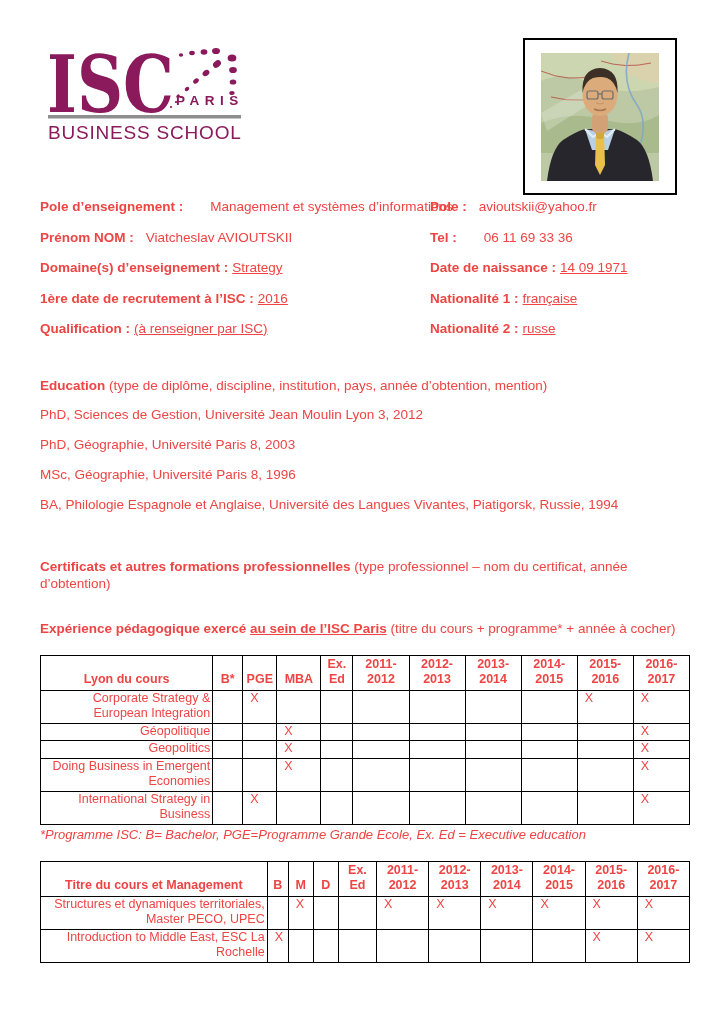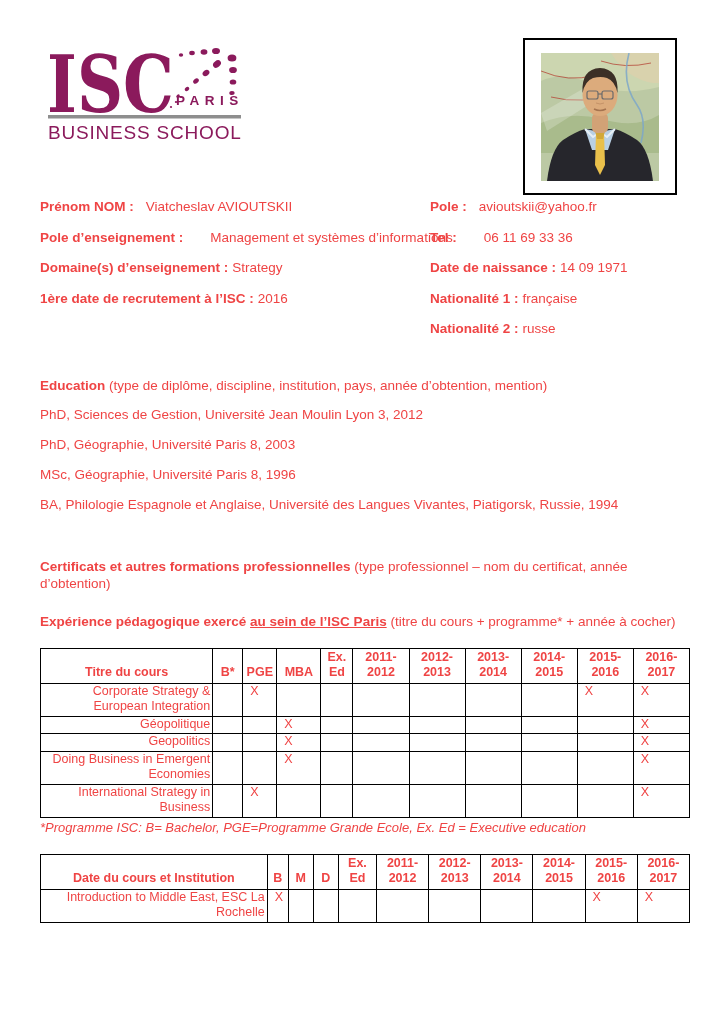--- a/index.html
+++ b/index.html
@@ -9,31 +9,31 @@
   .logo-box{position:absolute;left:47px;top:44px;width:196px;height:102px;}
   .photo-frame{position:absolute;left:523px;top:38px;width:150px;height:153px;
                border:2px solid #000;background:#fff;display:flex;align-items:center;justify-content:center;}
   
   .content{position:absolute;left:40px;top:198px;width:648px;}
   .info-row{display:flex;}
   .info-col-left{width:390px;}
   .info-col-right{flex:1;}
   .info-line{height:30.5px;font-size:13.5px;line-height:17px;white-space:nowrap;}
   .lbl{font-weight:bold;}
-  .gap-sm{margin-left:4px;}
+  .gap-sm{margin-left:4px;text-decoration:underline;}
   .gap-md{margin-left:12px;}
   .gap-lg{margin-left:27px;}
   .section{font-size:13.5px;line-height:17px;}
   .b{font-weight:bold;}
   .u{font-weight:bold;text-decoration:underline;}
   .edu-block{margin-top:26px;}
   .edu-heading{height:30px;}
   .edu-line{height:30px;font-size:13.5px;}
   .cert-heading{margin-top:31px;height:30px;}
-  .exp1-heading{margin-top:25px;height:26px;}
+  .exp1-heading{margin-top:32px;height:26px;}
   .exp2-heading{margin-top:13px;height:26px;}
   
   table.grid{border-collapse:collapse;width:650px;table-layout:fixed;}
   table.grid th,table.grid td{border:1px solid #000;font-size:12.5px;line-height:15.5px;}
   table.grid th{font-weight:bold;vertical-align:bottom;white-space:pre-line;padding:1px 0 2px;}
   table.grid td.title-col{text-align:right;padding:0 2px 1px 4px;}
   table.grid td.mark{text-align:left;padding:0 0 1px 7px;vertical-align:top;}
   #table1 col.c0{width:172px;} #table1 col.c1{width:30px;} #table1 col.c2{width:34px;}
   #table1 col.c3{width:44px;}  #table1 col.c4{width:32px;}
   #table1 col.cy{width:56px;}
@@ -109,24 +109,25 @@
 
       <path d="M53 56 Q59 59 65 56" stroke="#a57450" stroke-width="1.4" fill="none"></path>
       <path d="M55 50 Q59 52 63 50" stroke="#c59268" stroke-width="1" fill="none"></path>
     </svg>
   </div>
 
   <div class="content">
 
     <div class="info-row">
       <div class="info-col-left">
+          <div class="info-line"><span class="lbl">Pole d’enseignement :</span><span class="val gap-lg">Management et systèmes d’informations</span></div>
           <div class="info-line"><span class="lbl">Prénom NOM :</span><span class="val gap-md">Viatcheslav AVIOUTSKII</span></div>
-          <div class="info-line"><span class="lbl">Pole d’enseignement :</span><span class="val gap-lg">Management et systèmes d’informations</span></div>
           <div class="info-line"><span class="lbl">Domaine(s) d’enseignement :</span><span class="val gap-sm">Strategy</span></div>
           <div class="info-line"><span class="lbl">1ère date de recrutement à l’ISC :</span><span class="val gap-sm">2016</span></div>
+          <div class="info-line"><span class="lbl">Qualification :</span><span class="val gap-sm">(à renseigner par ISC)</span></div>
         </div>
       <div class="info-col-right">
           <div class="info-line"><span class="lbl">Pole :</span><span class="val gap-md">avioutskii@yahoo.fr</span></div>
           <div class="info-line"><span class="lbl">Tel :</span><span class="val gap-lg">06 11 69 33 36</span></div>
           <div class="info-line"><span class="lbl">Date de naissance :</span><span class="val gap-sm">14 09 1971</span></div>
           <div class="info-line"><span class="lbl">Nationalité 1 :</span><span class="val gap-sm">française</span></div>
           <div class="info-line"><span class="lbl">Nationalité 2 :</span><span class="val gap-sm">russe</span></div>
         </div>
     </div>
 
@@ -159,21 +160,21 @@
             <col class="c4">
             <col class="cy">
             <col class="cy">
             <col class="cy">
             <col class="cy">
             <col class="cy">
             <col class="cy">
           </colgroup>
           <thead>
             <tr>
-              <th class="title-col">Titre du cours</th>
+              <th class="title-col">Lyon du cours</th>
               <th>B*</th>
               <th>PGE</th>
               <th>MBA</th>
               <th>Ex.
 Ed</th>
               <th>2011-
 2012</th>
               <th>2012-
 2013</th>
               <th>2013-
@@ -267,21 +268,21 @@
             <col class="c4">
             <col class="cy">
             <col class="cy">
             <col class="cy">
             <col class="cy">
             <col class="cy">
             <col class="cy">
           </colgroup>
           <thead>
             <tr>
-              <th class="title-col">Date du cours et Institution</th>
+              <th class="title-col">Titre du cours et Management</th>
               <th>B</th>
               <th>M</th>
               <th>D</th>
               <th>Ex.
 Ed</th>
               <th>2011-
 2012</th>
               <th>2012-
 2013</th>
               <th>2013-
@@ -289,20 +290,33 @@
               <th>2014-
 2015</th>
               <th>2015-
 2016</th>
               <th>2016-
 2017</th>
             </tr>
           </thead>
           <tbody>
             <tr>
+              <td class="title-col">Structures et dynamiques territoriales, Master PECO, UPEC</td>
+              <td class="mark"></td>
+              <td class="mark">X</td>
+              <td class="mark"></td>
+              <td class="mark"></td>
+              <td class="mark">X</td>
+              <td class="mark">X</td>
+              <td class="mark">X</td>
+              <td class="mark">X</td>
+              <td class="mark">X</td>
+              <td class="mark">X</td>
+            </tr>
+            <tr>
               <td class="title-col">Introduction to Middle East, ESC La Rochelle</td>
               <td class="mark">X</td>
               <td class="mark"></td>
               <td class="mark"></td>
               <td class="mark"></td>
               <td class="mark"></td>
               <td class="mark"></td>
               <td class="mark"></td>
               <td class="mark"></td>
               <td class="mark">X</td>

